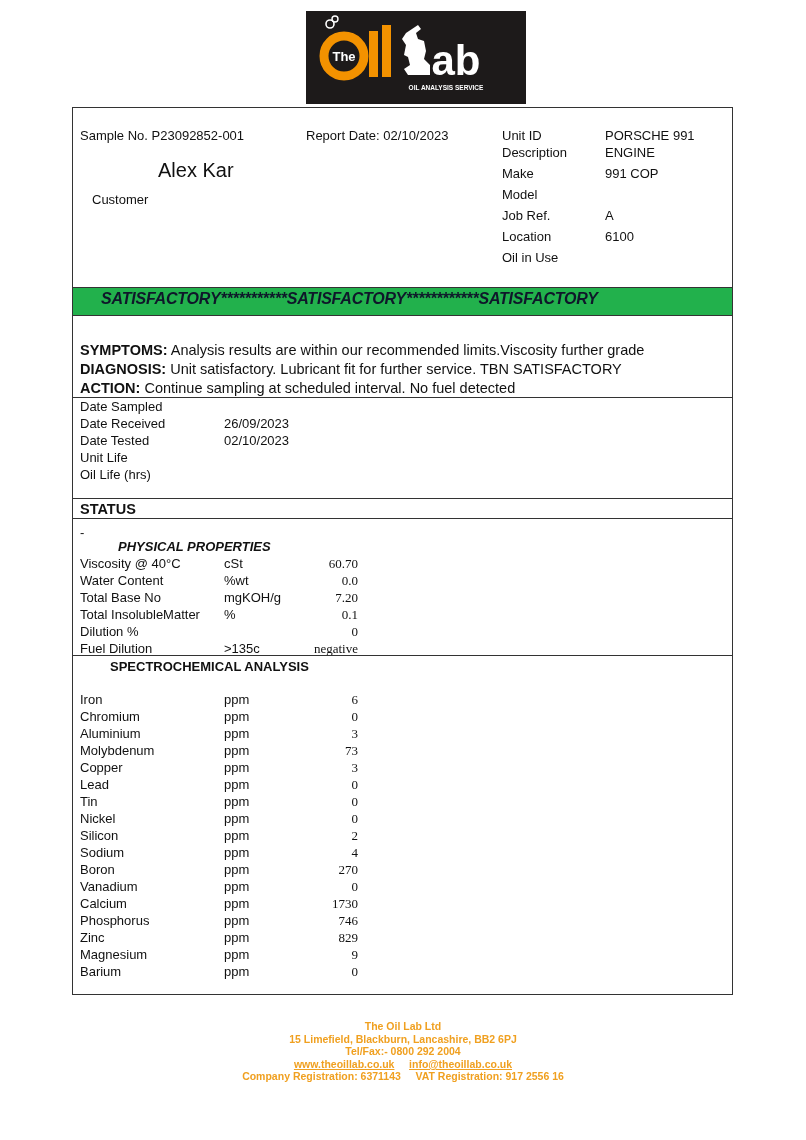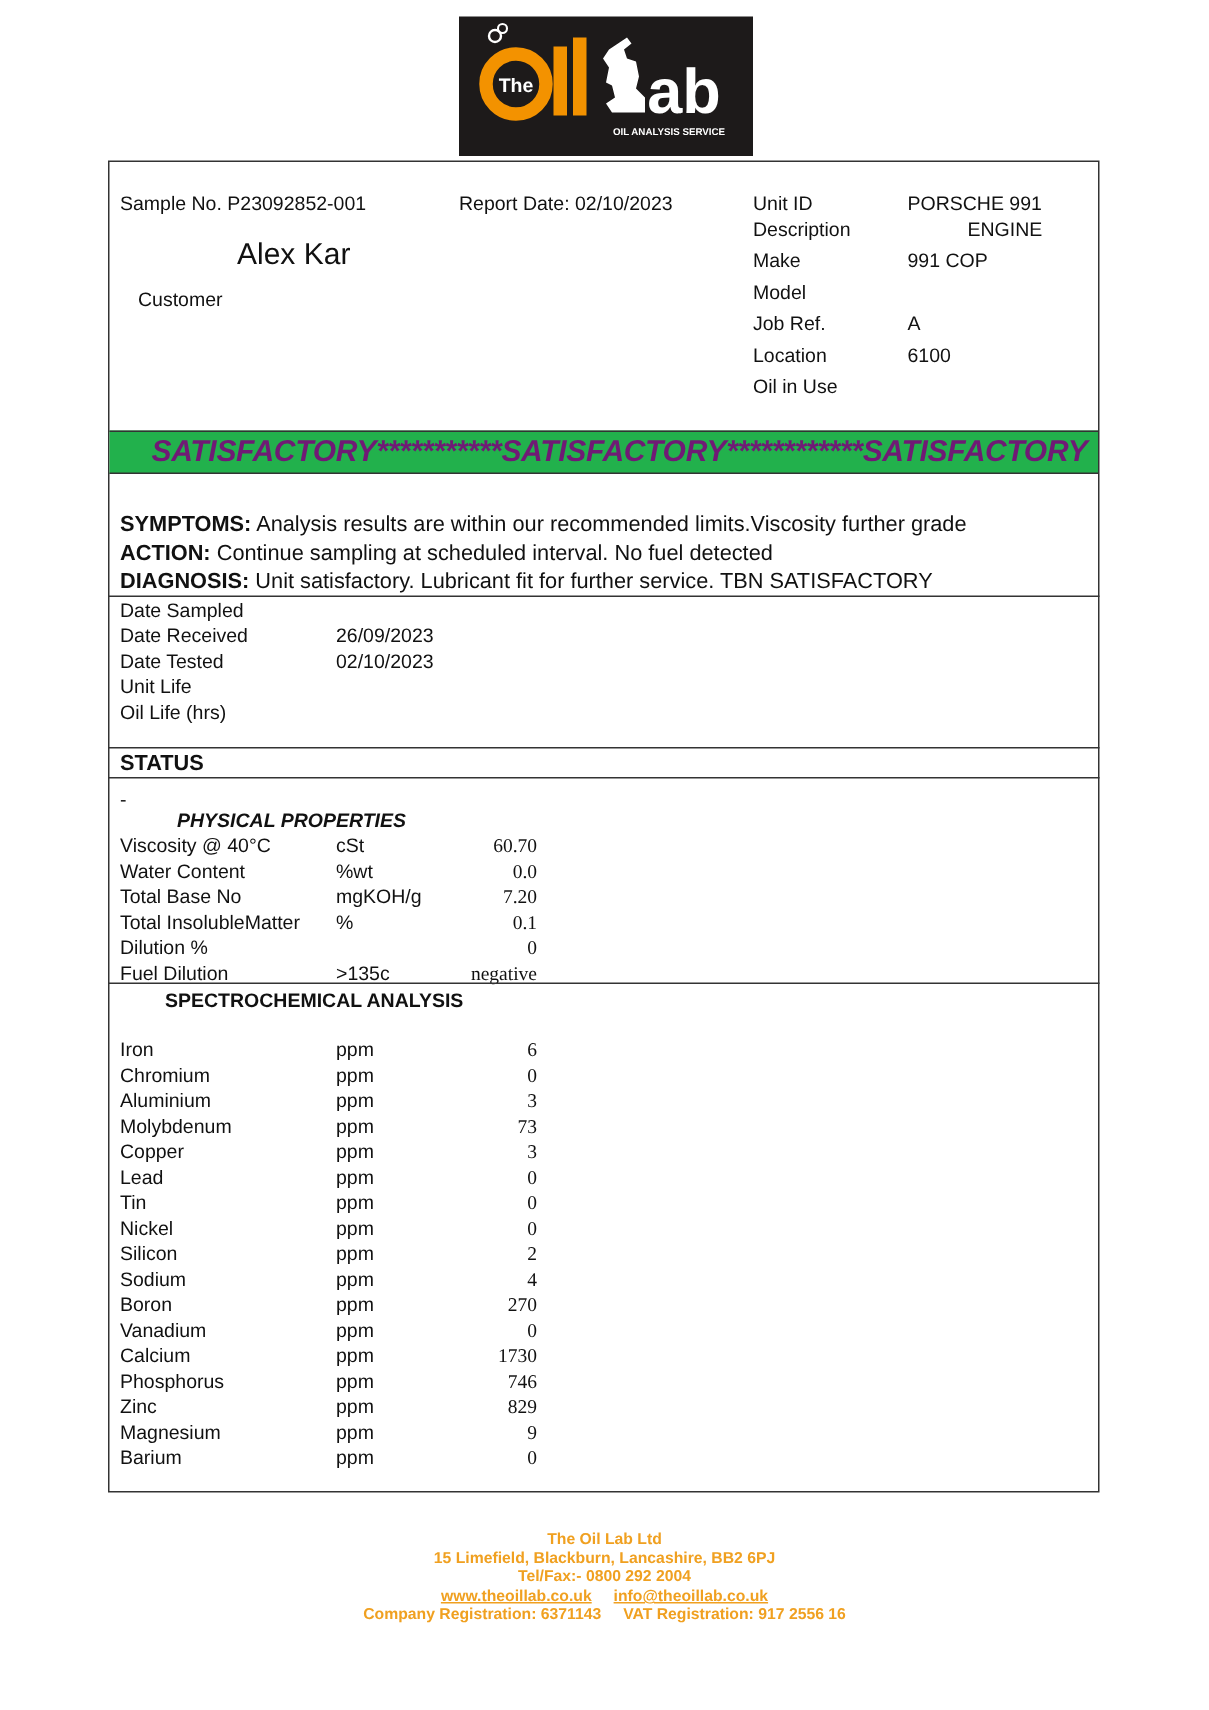--- a/index.html
+++ b/index.html
@@ -1,25 +1,25 @@
 <!DOCTYPE html>
 <html><head>
 <meta charset="utf-8">
 <style>
   html, body { margin: 0; padding: 0; background: #ffffff; }
   body { width: 806px; height: 1140px; position: relative; font-family: "Liberation Sans", sans-serif; color: #111; overflow: hidden; }
   .abs { position: absolute; }
-  .logo { left: 306px; top: 11px; width: 196px; height: 93px; background: #1d1a1a; }
+  .logo { left: 306px; top: 11px; width: 220px; height: 93px; background: #1d1a1a; }
   .logo svg { display: block; }
   .box { left: 72px; top: 107px; width: 661px; height: 888px; border: 1.5px solid #333; box-sizing: border-box; }
   .hline { position: absolute; left: 72px; width: 661px; height: 0; border-top: 1.5px solid #333; }
   .t13 { font-size: 13px; line-height: 17px; }
   .t15 { font-size: 20px; line-height: 19px; }
   .green-bar { left: 73px; top: 287px; width: 659px; height: 29px; background: #22b14c; border-top: 1.5px solid #333; border-bottom: 1.5px solid #333; box-sizing: border-box; }
-  .green-bar span { position: absolute; left: 28px; top: 2px; font-size: 20px; font-weight: bold; font-style: italic; letter-spacing: -0.2px; color: #701a75; white-space: nowrap; }
+  .green-bar span { position: absolute; left: 28px; top: 2px; font-size: 16px; font-weight: bold; font-style: italic; letter-spacing: -0.2px; color: #0f172a; white-space: nowrap; }
   .row { position: absolute; left: 80px; height: 17px; font-size: 13px; line-height: 17px; }
   .row .lab { position: absolute; left: 0; white-space: nowrap; }
   .row .unit { position: absolute; left: 144px; white-space: nowrap; }
   .row .val { position: absolute; left: 178px; width: 100px; text-align: right; white-space: nowrap; font-family: Liberation Serif, serif; }
   .bold { font-weight: bold; text-align: center; }
   .footer { left: 200px; top: 1020px; width: 406px; text-align: center; color: #f0a020; font-weight: bold; font-size: 10.5px; line-height: 12.6px; }
   .footer a { color: #f0a020; text-decoration: underline; }
   .diag p { margin: 0; font-size: 14.5px; line-height: 19px; white-space: nowrap; }
 </style>
 </head>
@@ -49,41 +49,41 @@
   <span>Report Date:</span>
   <span>02/10/2023</span>
 </div>
 <div class="abs t13" style="left:92px;top:164px;margin-top:27px;">Customer</div>
 <div class="abs t15" style="left:158px;top:161px;">Alex Kar</div>
 
 <div class="abs" style="left:502px;top:127px;width:220px;">
   <div class="t13" style="position:absolute;top:0;left:0;">Unit ID</div>
   <div class="t13" style="position:absolute;top:0;left:103px;text-align:right;">PORSCHE 991</div>
   <div class="t13" style="position:absolute;top:17px;left:0;">Description</div>
-  <div class="t13" style="position:absolute;top:17px;left:103px;margin-left:40px;">ENGINE</div>
+  <div class="t13" style="position:absolute;top:17px;left:103px;">ENGINE</div>
   <div class="t13" style="position:absolute;top:38px;left:0;">Make</div>
   <div class="t13" style="position:absolute;top:38px;left:103px;">991 COP</div>
   <div class="t13" style="position:absolute;top:59px;left:0;">Model</div>
   <div class="t13" style="position:absolute;top:59px;left:103px;"></div>
   <div class="t13" style="position:absolute;top:80px;left:0;">Job Ref.</div>
   <div class="t13" style="position:absolute;top:80px;left:103px;">A</div>
   <div class="t13" style="position:absolute;top:101px;left:0;">Location</div>
   <div class="t13" style="position:absolute;top:101px;left:103px;">6100</div>
   <div class="t13" style="position:absolute;top:122px;left:0;">Oil in Use</div>
   <div class="t13" style="position:absolute;top:122px;left:103px;"></div>
 </div>
 
 <div class="abs green-bar">
   <span>SATISFACTORY***********SATISFACTORY************SATISFACTORY</span>
 </div>
 
 <div class="abs diag" style="left:80px;top:341px;">
   <p><b>SYMPTOMS:</b> <span>Analysis results are within our recommended limits.Viscosity further grade</span></p>
+  <p><b>DIAGNOSIS:</b> <span>Unit satisfactory. Lubricant fit for further service. TBN SATISFACTORY</span></p>
   <p><b>ACTION:</b> <span>Continue sampling at scheduled interval. No fuel detected</span></p>
-  <p><b>DIAGNOSIS:</b> <span>Unit satisfactory. Lubricant fit for further service. TBN SATISFACTORY</span></p>
 </div>
 
 <div class="hline" style="top:397px;"></div>
 
 <div class="row" style="top:398px;">
   <span class="lab">Date Sampled</span>
   <span class="unit"></span>
 </div>
 <div class="row" style="top:415px;">
   <span class="lab">Date Received</span>

